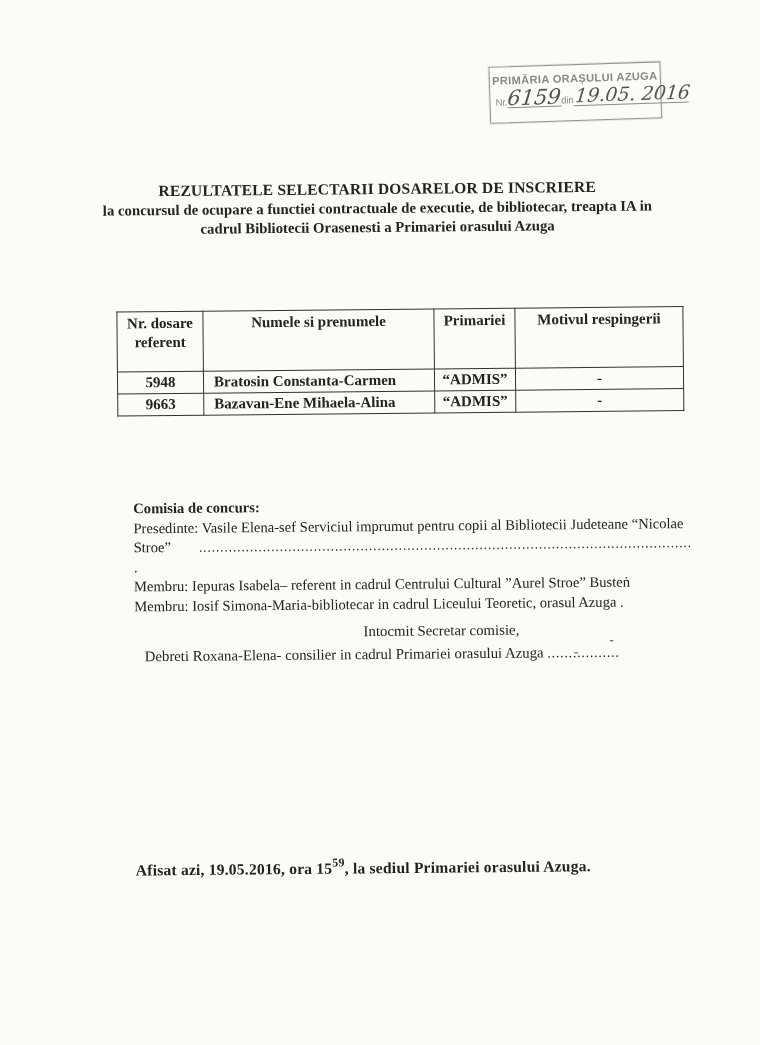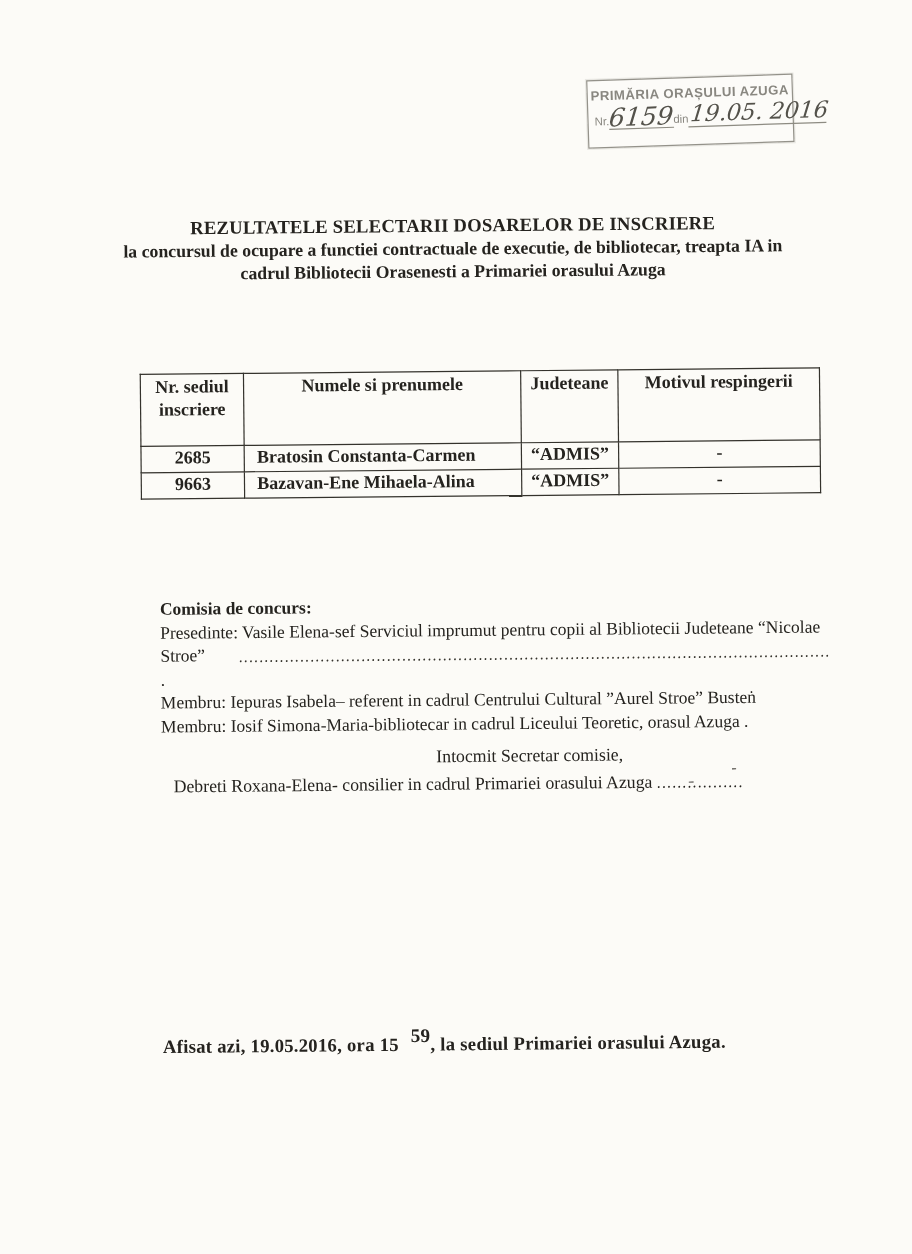--- a/index.html
+++ b/index.html
@@ -66,21 +66,21 @@
   }
 
   
   .secretary-1 { position:absolute; left:160px; top:623px; width:560px; text-align:center; font-size:14.8px; }
   .secretary-2 { position:absolute; left:143px; top:646px; width:560px; font-size:14.8px; white-space:nowrap; }
   .sig-dots { letter-spacing:1px; font-size:13px; }
   .stray-dash { position:absolute; left:608px; top:634px; font-size:13px; color:#4a4842; }
 
   
   .footer { position:absolute; left:132px; top:856px; font-size:15.6px; font-weight:700; letter-spacing:0.2px; }
-  .footer sup { font-size:16px; position:relative; top:-1px;margin-left:10px; }
+  .footer sup { font-size:12px; position:relative; top:-1px; }
 </style>
 </head>
 <body>
 
 <div class="page">
   <div class="content">
 
     <div class="stamp">
       <div class="stamp-org">PRIMĂRIA ORAȘULUI AZUGA</div>
       <div class="stamp-line">
@@ -93,29 +93,29 @@
 
     <div class="titleblock">
       <div class="title-line1">REZULTATELE SELECTARII DOSARELOR DE INSCRIERE</div>
       <div class="title-line2">la concursul de ocupare a  functiei contractuale de executie, de bibliotecar, treapta IA in</div>
       <div class="title-line3">cadrul Bibliotecii Orasenesti a Primariei orasului Azuga</div>
     </div>
 
     <table class="results-table">
       <thead>
         <tr>
-          <th class="th-nr">Nr. sediul inscriere</th>
+          <th class="th-nr">Nr. dosare referent</th>
           <th class="th-name">Numele si prenumele</th>
-          <th class="th-result">Judeteane</th>
+          <th class="th-result">Primariei</th>
           <th class="th-reason">Motivul respingerii</th>
         </tr>
       </thead>
       <tbody>
         <tr>
-          <td>2685</td>
+          <td>5948</td>
           <td class="cell-name">Bratosin Constanta-Carmen</td>
           <td>“ADMIS”</td>
           <td>-</td>
         </tr>
         <tr>
           <td>9663</td>
           <td class="cell-name">Bazavan-Ene Mihaela-Alina</td>
           <td>“ADMIS”</td>
           <td>-</td>
         </tr>

